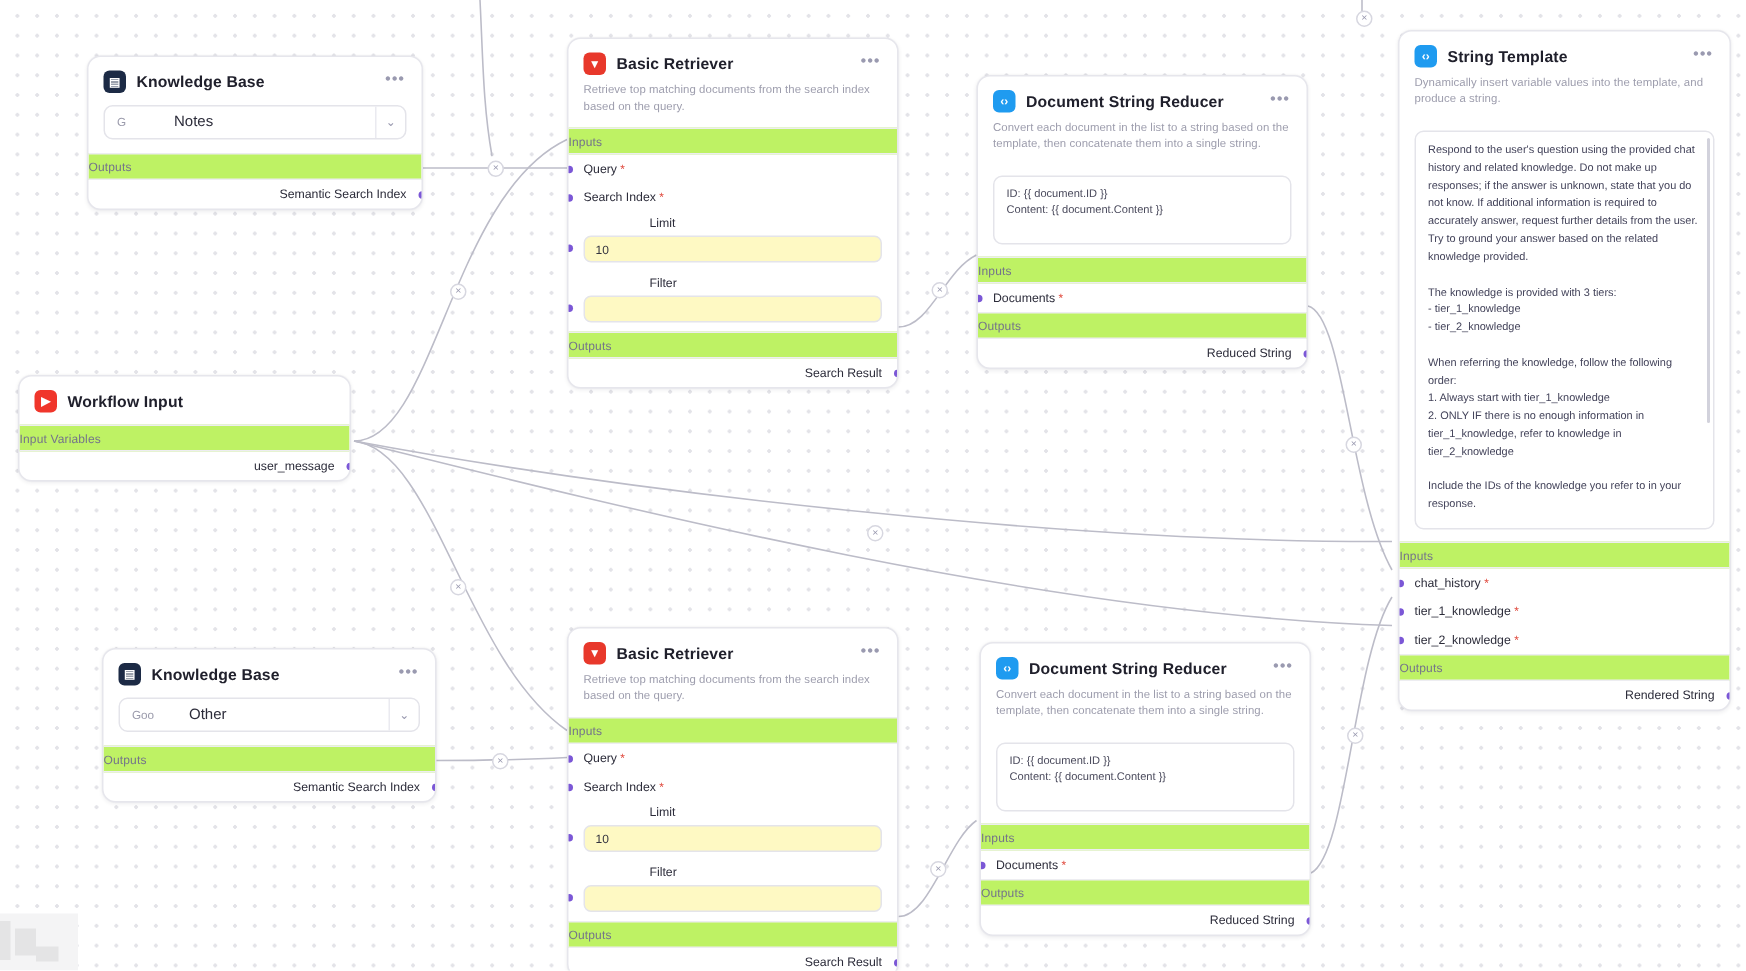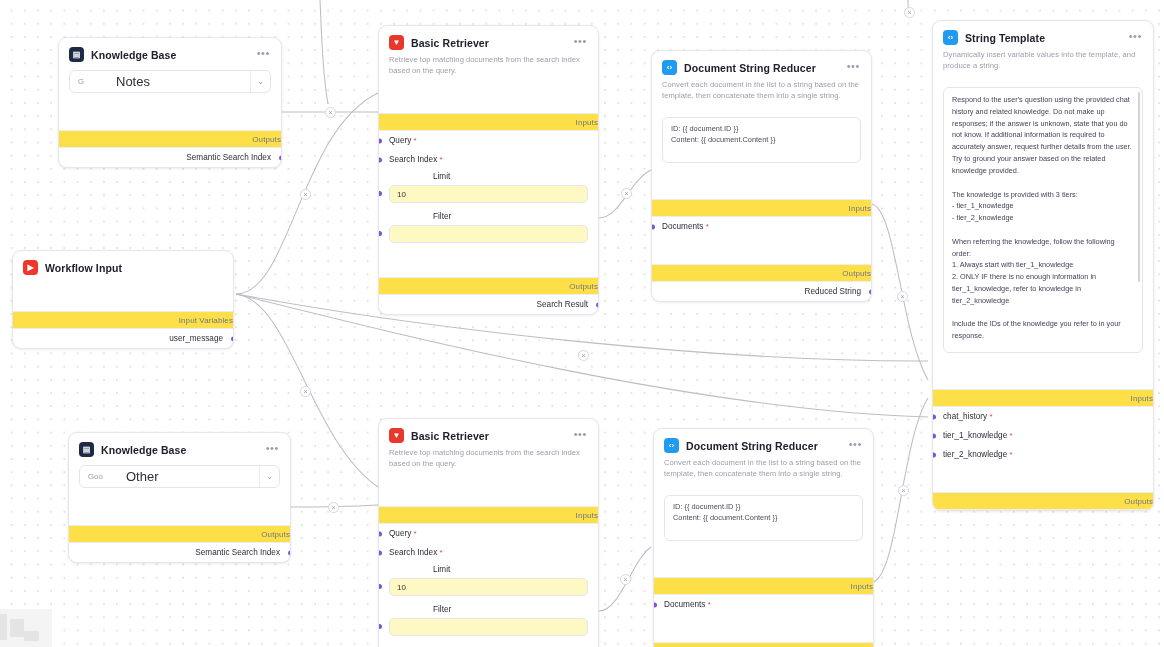--- a/index.html
+++ b/index.html
@@ -40,22 +40,22 @@
   }
   .node-menu {
     margin-left: auto; color: #9a9ab0; font-size: 11px; line-height: 6px;
     letter-spacing: .6px; cursor: pointer; padding: 0 1px 4px 6px;
   }
   .node-desc {
     padding: 4px 10px 9px 10px; font-size: 7.6px; line-height: 1.45;
     color: #9d9dad; letter-spacing: .05px;
   }
   .section-bar {
-    background: #fde047; border-top: 1px solid #ededf1; border-bottom: 1px solid #ededf1;
-    text-align: right; font-size: 8px; color: #74748a; padding: 3.5px 0; letter-spacing: .1px; margin-top: 28px;
+    background: #bef264; border-top: 1px solid #ededf1; border-bottom: 1px solid #ededf1;
+    text-align: left; font-size: 8px; color: #74748a; padding: 3.5px 0; letter-spacing: .1px;
   }
   .body-pad { padding: 7px 10px 8px 10px; }
 
   
   .port-row { position: relative; padding: 5px 10px; font-size: 8.2px; color: #2c2c3a; }
   .port-row.out { text-align: right; }
   .port-dot {
     position: absolute; width: 5px; height: 5px; border-radius: 50%;
     background: #7b57d6; top: 50%; transform: translateY(-50%);
   }
@@ -76,21 +76,21 @@
   
   .select-wrap { padding: 8px 10px 9px 10px; }
   .select {
     border: 1px solid #e4e4ea; border-radius: 6px; height: 23px;
     display: flex; align-items: center; background: #fff;
   }
   .select-key {
     font-size: 7.8px; color: #9a9aab; padding-left: 8px;
     width: 46px; overflow: hidden; white-space: nowrap;
   }
-  .select-val { font-size: 13px; color: #2c2c3a; }
+  .select-val { font-size: 10px; color: #2c2c3a; }
   .select-caret {
     margin-left: auto; border-left: 1px solid #eaeaf0; height: 100%;
     width: 20px; display: flex; align-items: center; justify-content: center;
     color: #9a9ab0; font-size: 8px;
   }
 
   
   .code-box {
     border: 1px solid #e4e4ea; border-radius: 6px; background: #fff;
     padding: 6px 8px; font-size: 7.4px; line-height: 1.45; color: #4a4a5c;
@@ -277,20 +277,24 @@
       <span>tier_1_knowledge</span>
       <span class="req">*</span>
     </div>
     <div class="port-row">
       <span class="port-dot in"></span>
       
       <span>tier_2_knowledge</span>
       <span class="req">*</span>
     </div>
     <div class="section-bar">Outputs</div>
+    <div class="port-row out">
+      <span>Rendered String</span>
+      <span class="port-dot out"></span>
+    </div>
   </div>
 
   <div class="node" style="left:12px; top:250px; width:222px;">
     <div class="node-head" style="padding-bottom:8px;">
       <span class="node-icon" style="background:#f0362b;">▶</span>
       <span class="node-title">Workflow Input</span>
     </div>
     <div class="section-bar">Input Variables</div>
     <div class="port-row out">
       <span>user_message</span>

